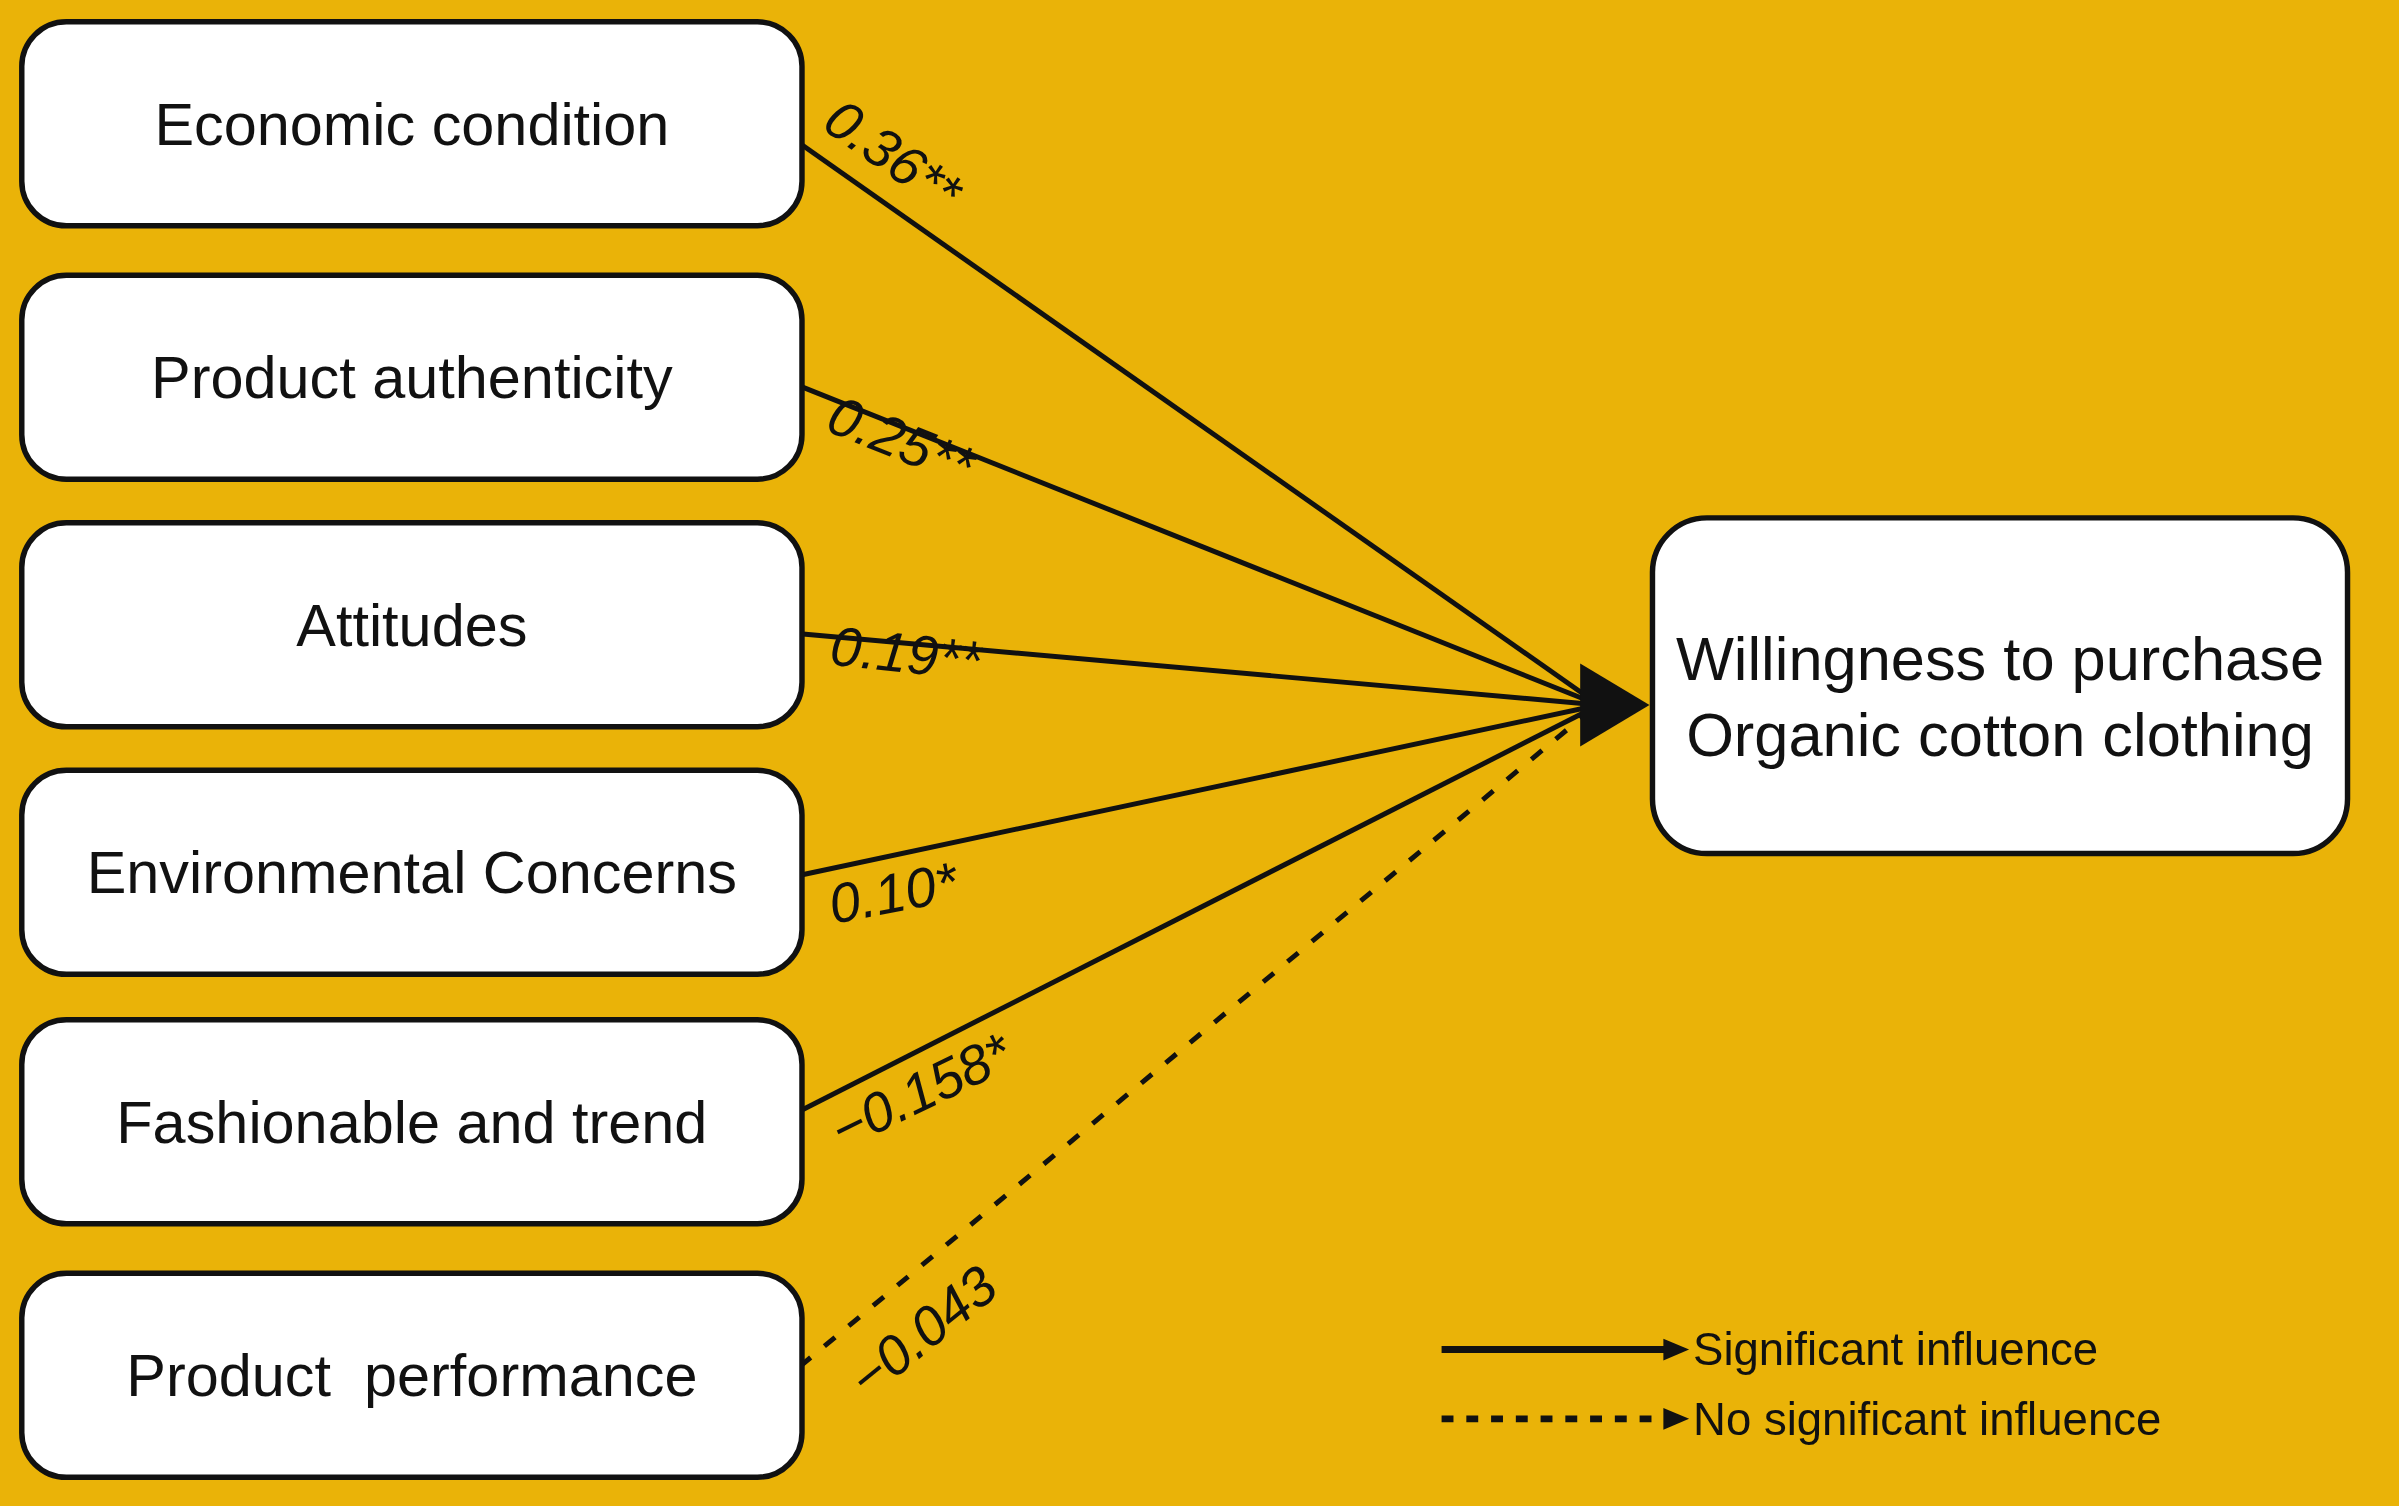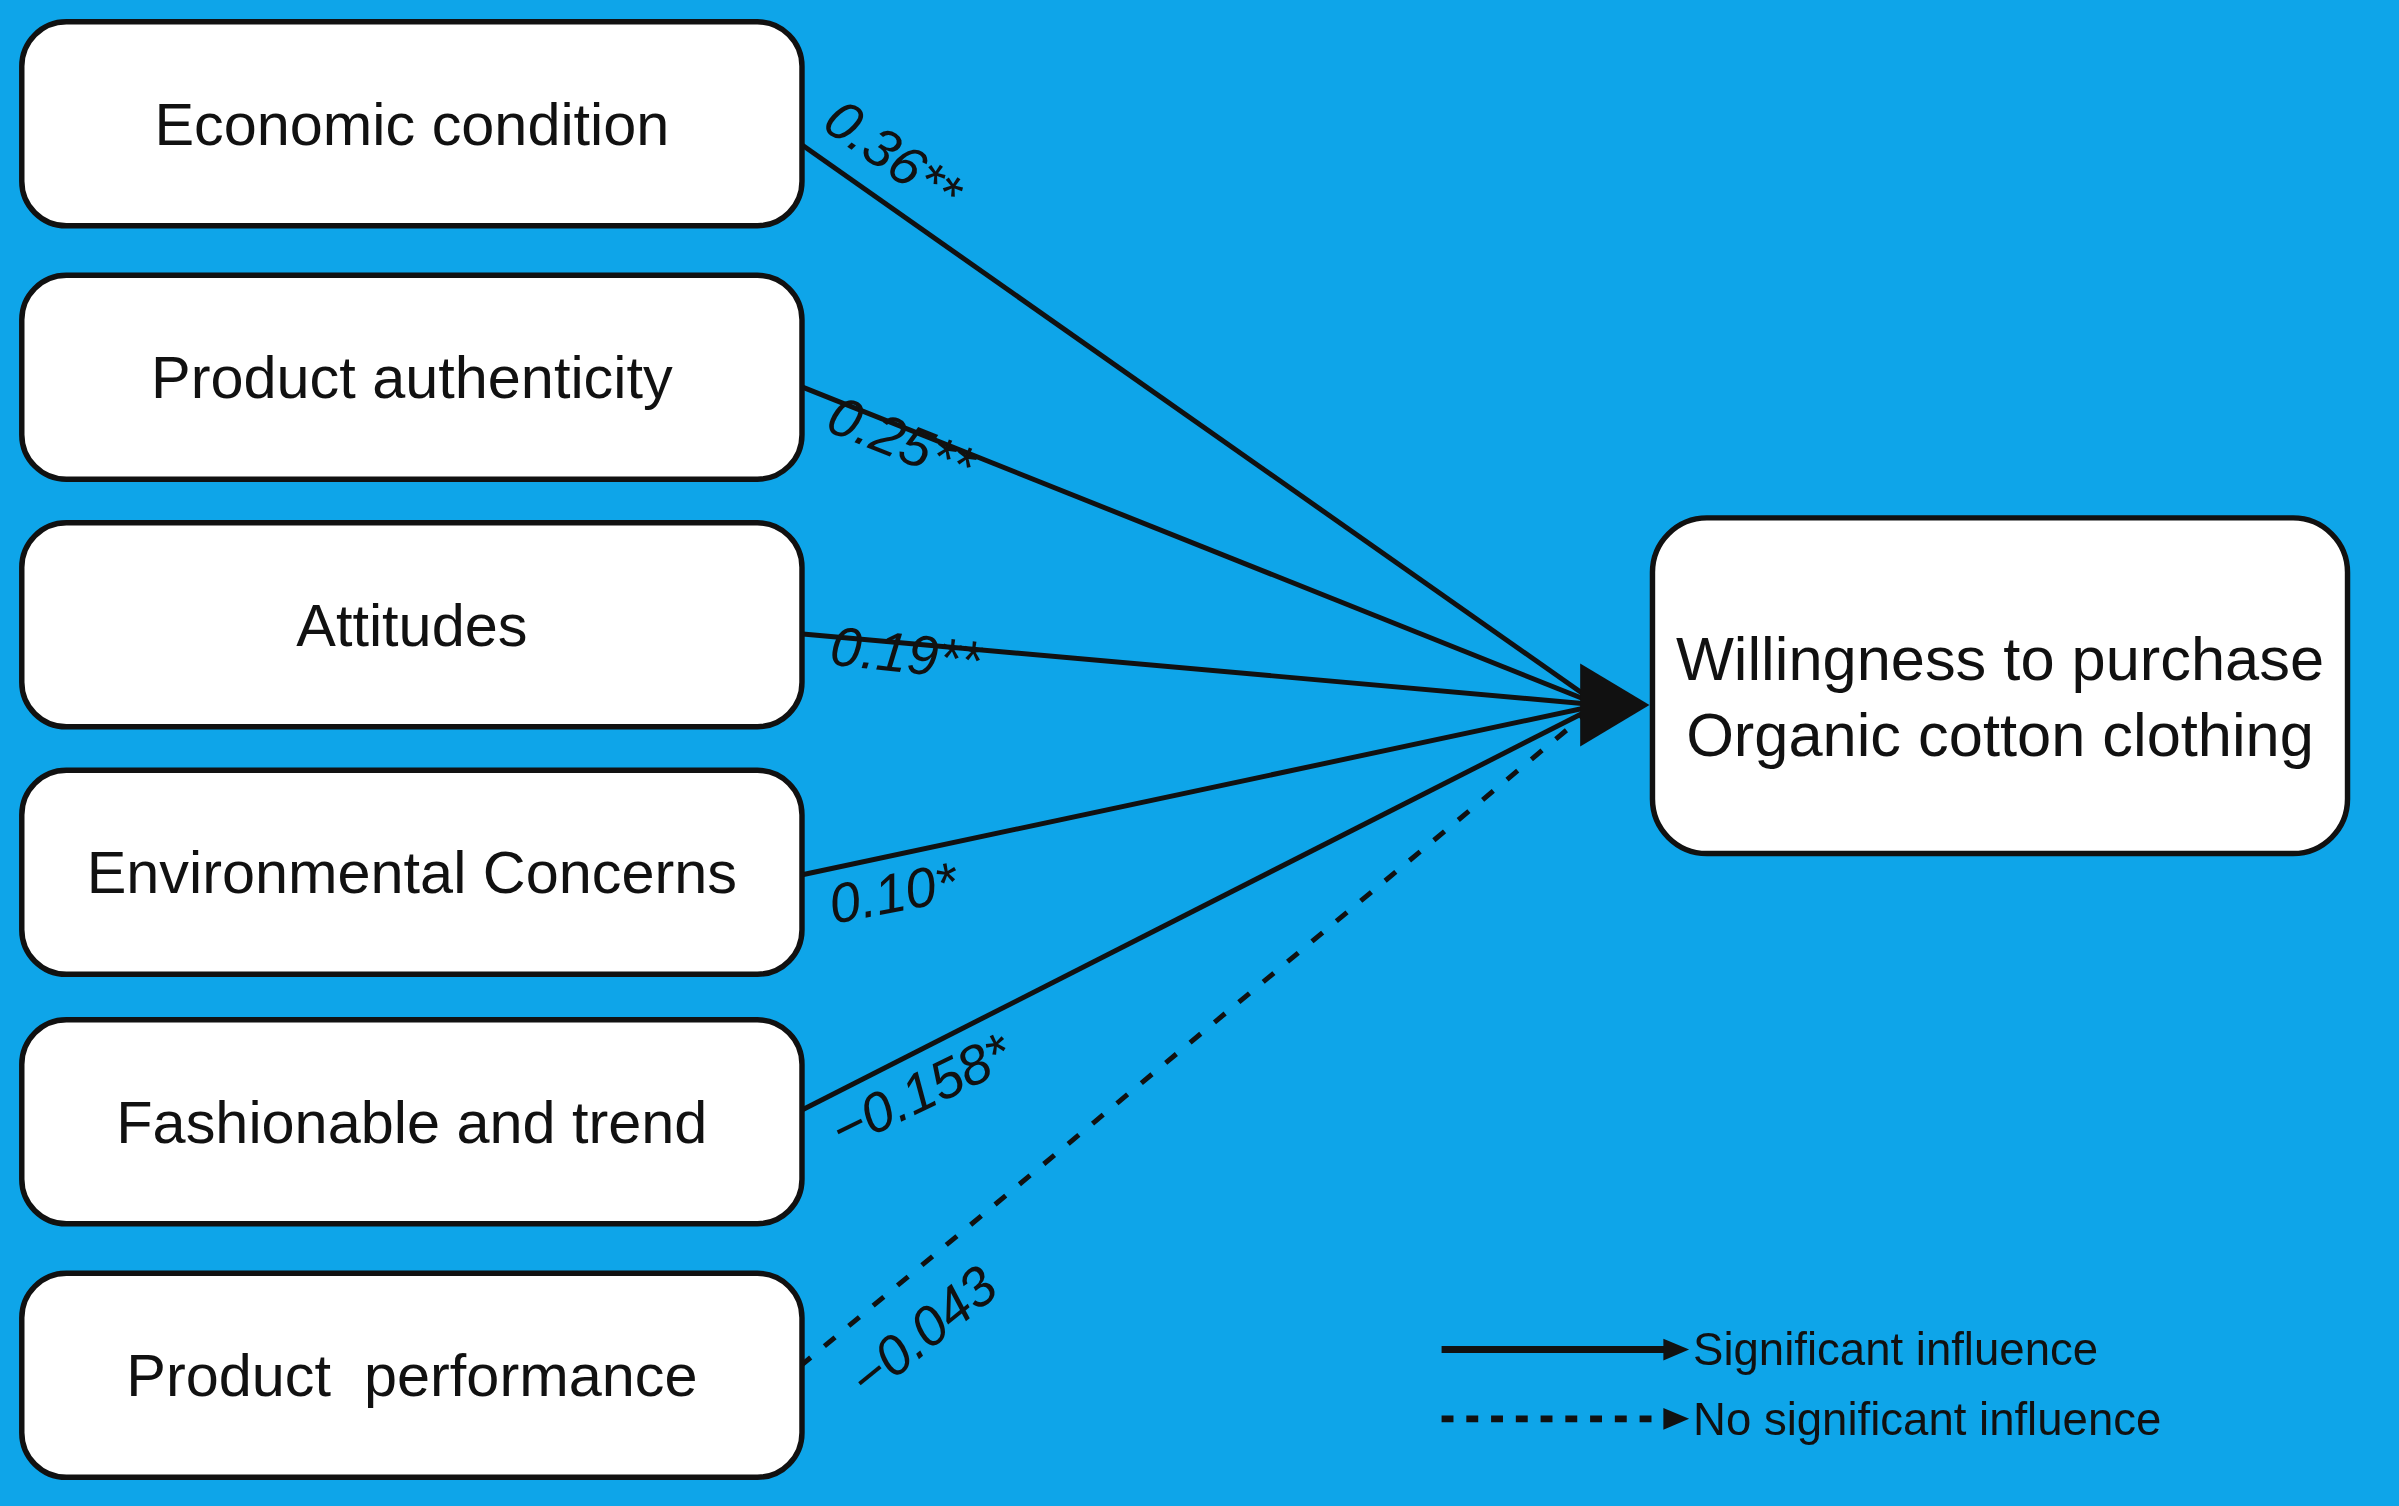--- a/index.html
+++ b/index.html
@@ -4,21 +4,21 @@
 <style>
   html, body {
     margin: 0;
     padding: 0;
     background: #ffffff;
   }
   .figure {
     position: relative;
     width: 2400px;
     height: 1507px;
-    background: #0ea5e9;
+    background: #eab308;
     overflow: hidden;
   }
   svg { display: block; }
   text {
     font-family: "Liberation Sans", "DejaVu Sans", sans-serif;
     fill: #111111;
     white-space: pre;
   }
   .factor-label  { font-size: 60px; }
   .outcome-label { font-size: 62px; }

